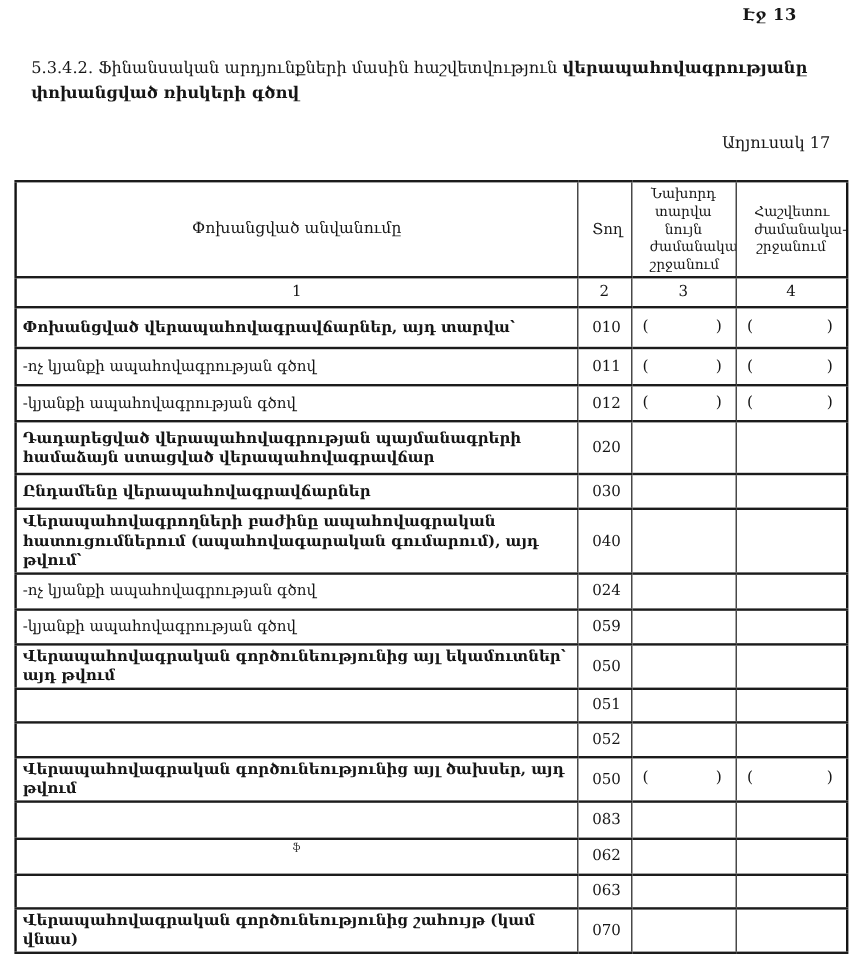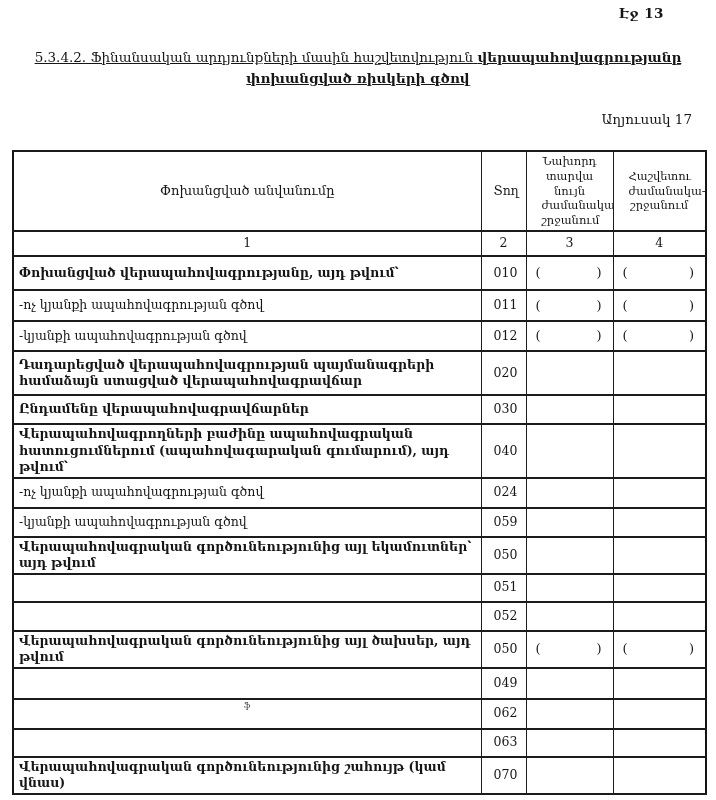--- a/index.html
+++ b/index.html
@@ -7,21 +7,21 @@
     width:716px; height:800px; background:#ffffff; color:#161616;
     font-family:"DejaVu Serif","DejaVu Sans",serif;
     position:relative; overflow:hidden;
   }
   .page-label {
     position:absolute; top:5px; right:52px;
     font-weight:bold; font-size:13.5px; letter-spacing:0.5px;
   }
   .doc-title {
     position:absolute; top:47px; left:26px; right:26px;
-    text-align:center; font-size:13.5px; line-height:1.55;text-decoration:underline;
+    font-size:13.5px; line-height:1.55;
   }
   .doc-title b { font-weight:bold; }
   .table-caption {
     position:absolute; top:111px; right:24px; font-size:13.5px;
   }
   table.report {
     position:absolute; top:150px; left:12px;
     width:693px; border-collapse:collapse; table-layout:fixed;
     border:2px solid #141414;
   }
@@ -69,21 +69,21 @@
       <td class="c4">Հաշվետու ժամանակա-շրջանում</td>
     </tr>
     <tr class="nums">
       <td>1</td>
       <td>2</td>
       <td>3</td>
       <td>4</td>
     </tr>
 
     <tr style="height:34px">
-      <td class="c1 b">Փոխանցված վերապահովագրությանը, այդ թվում՝</td>
+      <td class="c1 b">Փոխանցված վերապահովագրավճարներ, այդ տարվա՝</td>
       <td class="c2">010</td>
       <td class="c3 paren">
           <div class="pw">
             <span>(</span>
             <span>)</span>
           </div>
         </td>
       <td class="c4 paren">
           <div class="pw">
             <span>(</span>
@@ -195,21 +195,21 @@
       <td class="c4 paren">
           <div class="pw">
             <span>(</span>
             <span>)</span>
           </div>
         </td>
     </tr>
 
     <tr style="height:31px">
       <td class="c1"></td>
-      <td class="c2">049</td>
+      <td class="c2">083</td>
       <td class="c3"></td>
       <td class="c4"></td>
     </tr>
 
     <tr style="height:30px">
       <td class="c1 stray">ֆ</td>
       <td class="c2">062</td>
       <td class="c3"></td>
       <td class="c4"></td>
     </tr>

